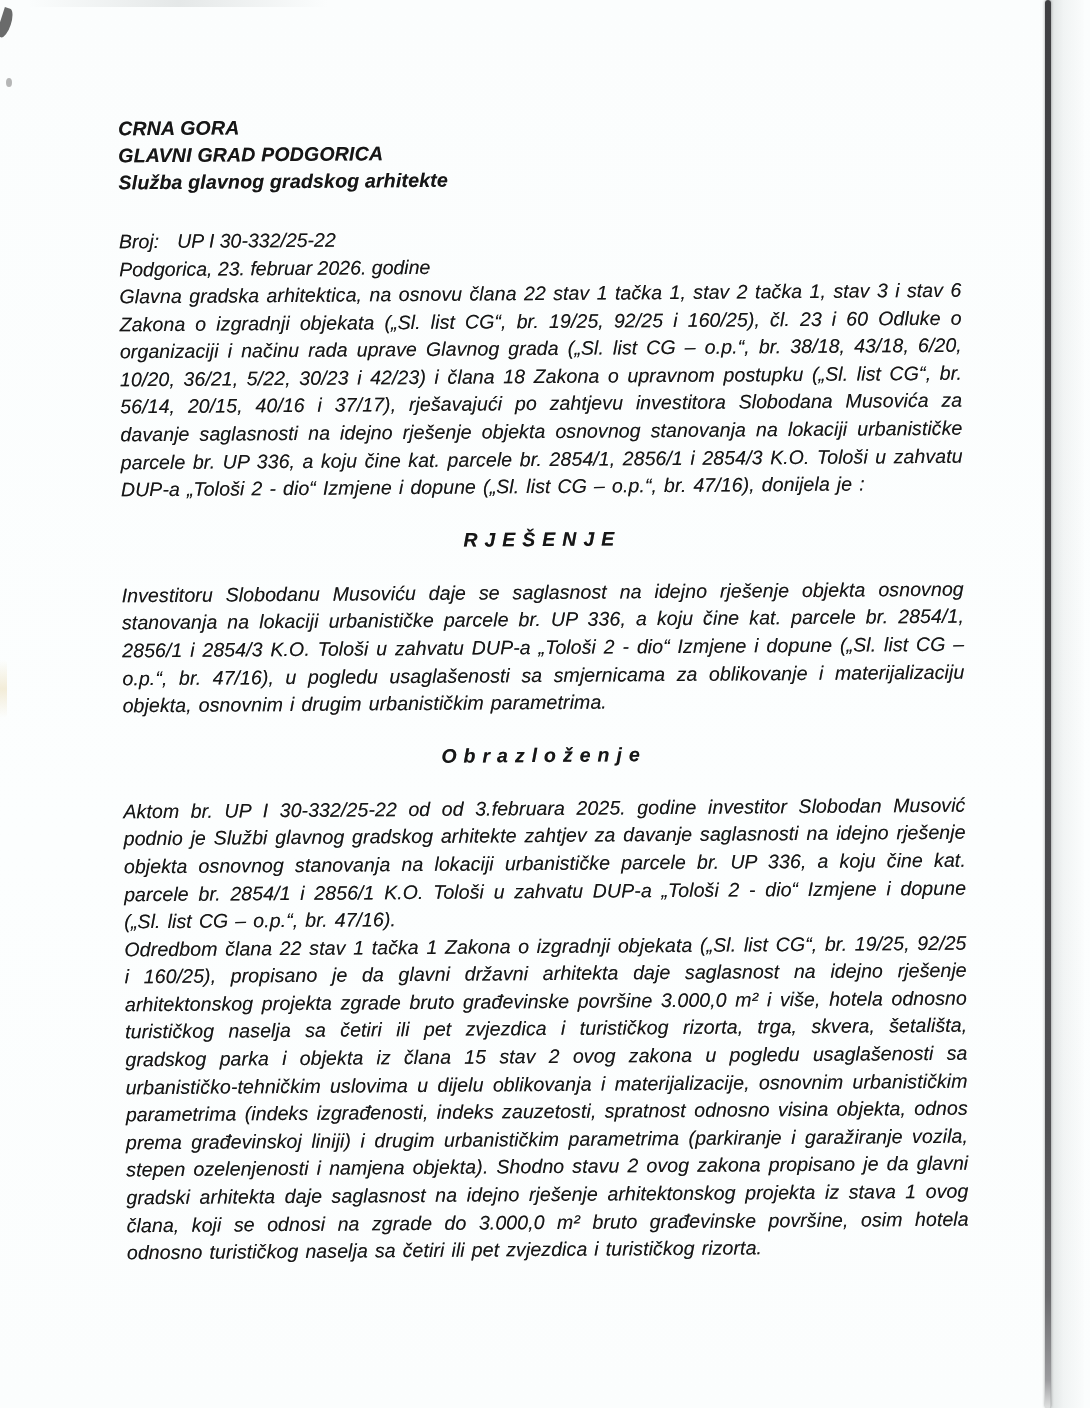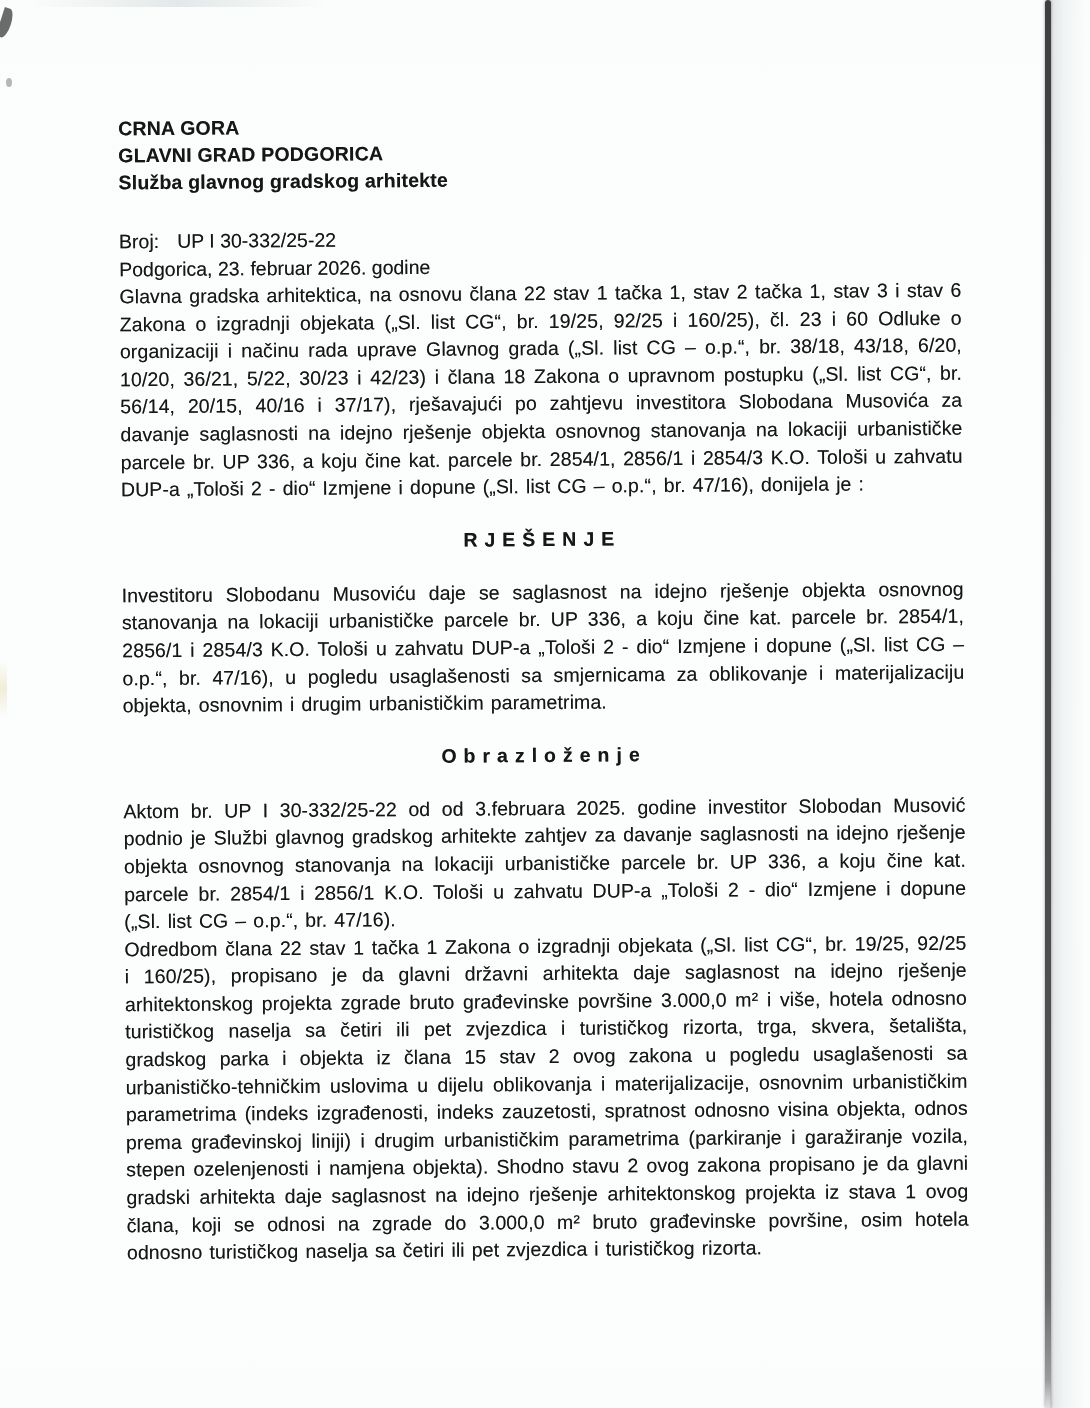--- a/index.html
+++ b/index.html
@@ -11,20 +11,21 @@
     height: 1408px;
     overflow: hidden;
     background: linear-gradient(180deg, #fbfdfd 0%, #fcfefe 60%, #fbfdfd 100%);
     font-family: "Liberation Sans", "DejaVu Sans", sans-serif;
     color: #161616;
     position: relative;
   }
   .page {
     position: absolute;
     inset: 0;
+    font-style: italic;
   }
   
   .right-gray-band {
     position: absolute;
     left: 1050px;
     top: 0;
     width: 34px;
     height: 1408px;
     background: linear-gradient(90deg, rgba(190,196,196,0.45) 0%, rgba(210,215,215,0.25) 40%, rgba(240,242,242,0.1) 100%);
   }

